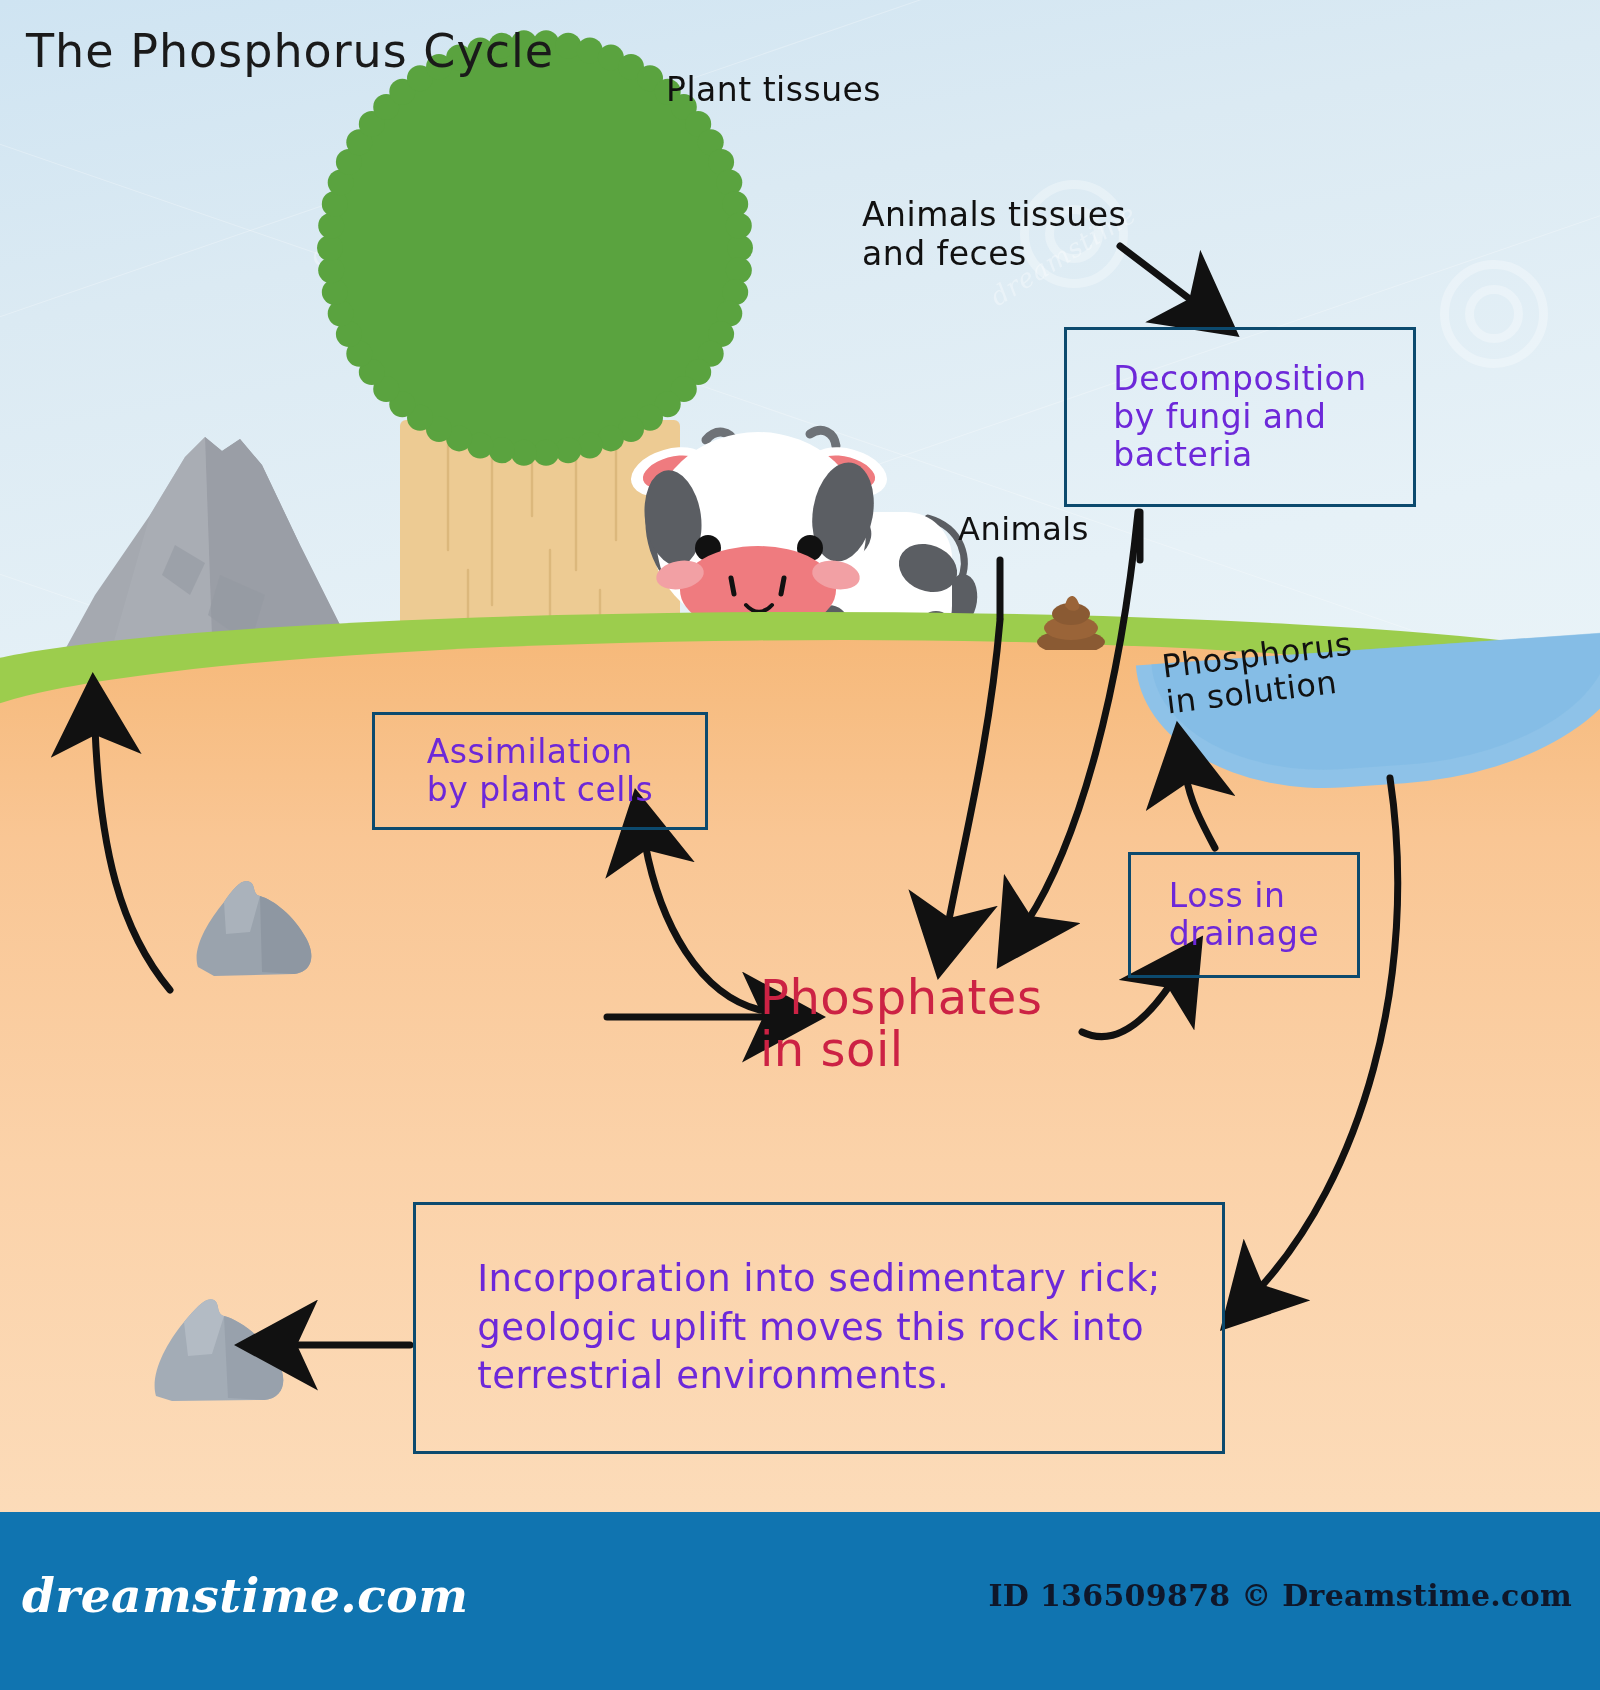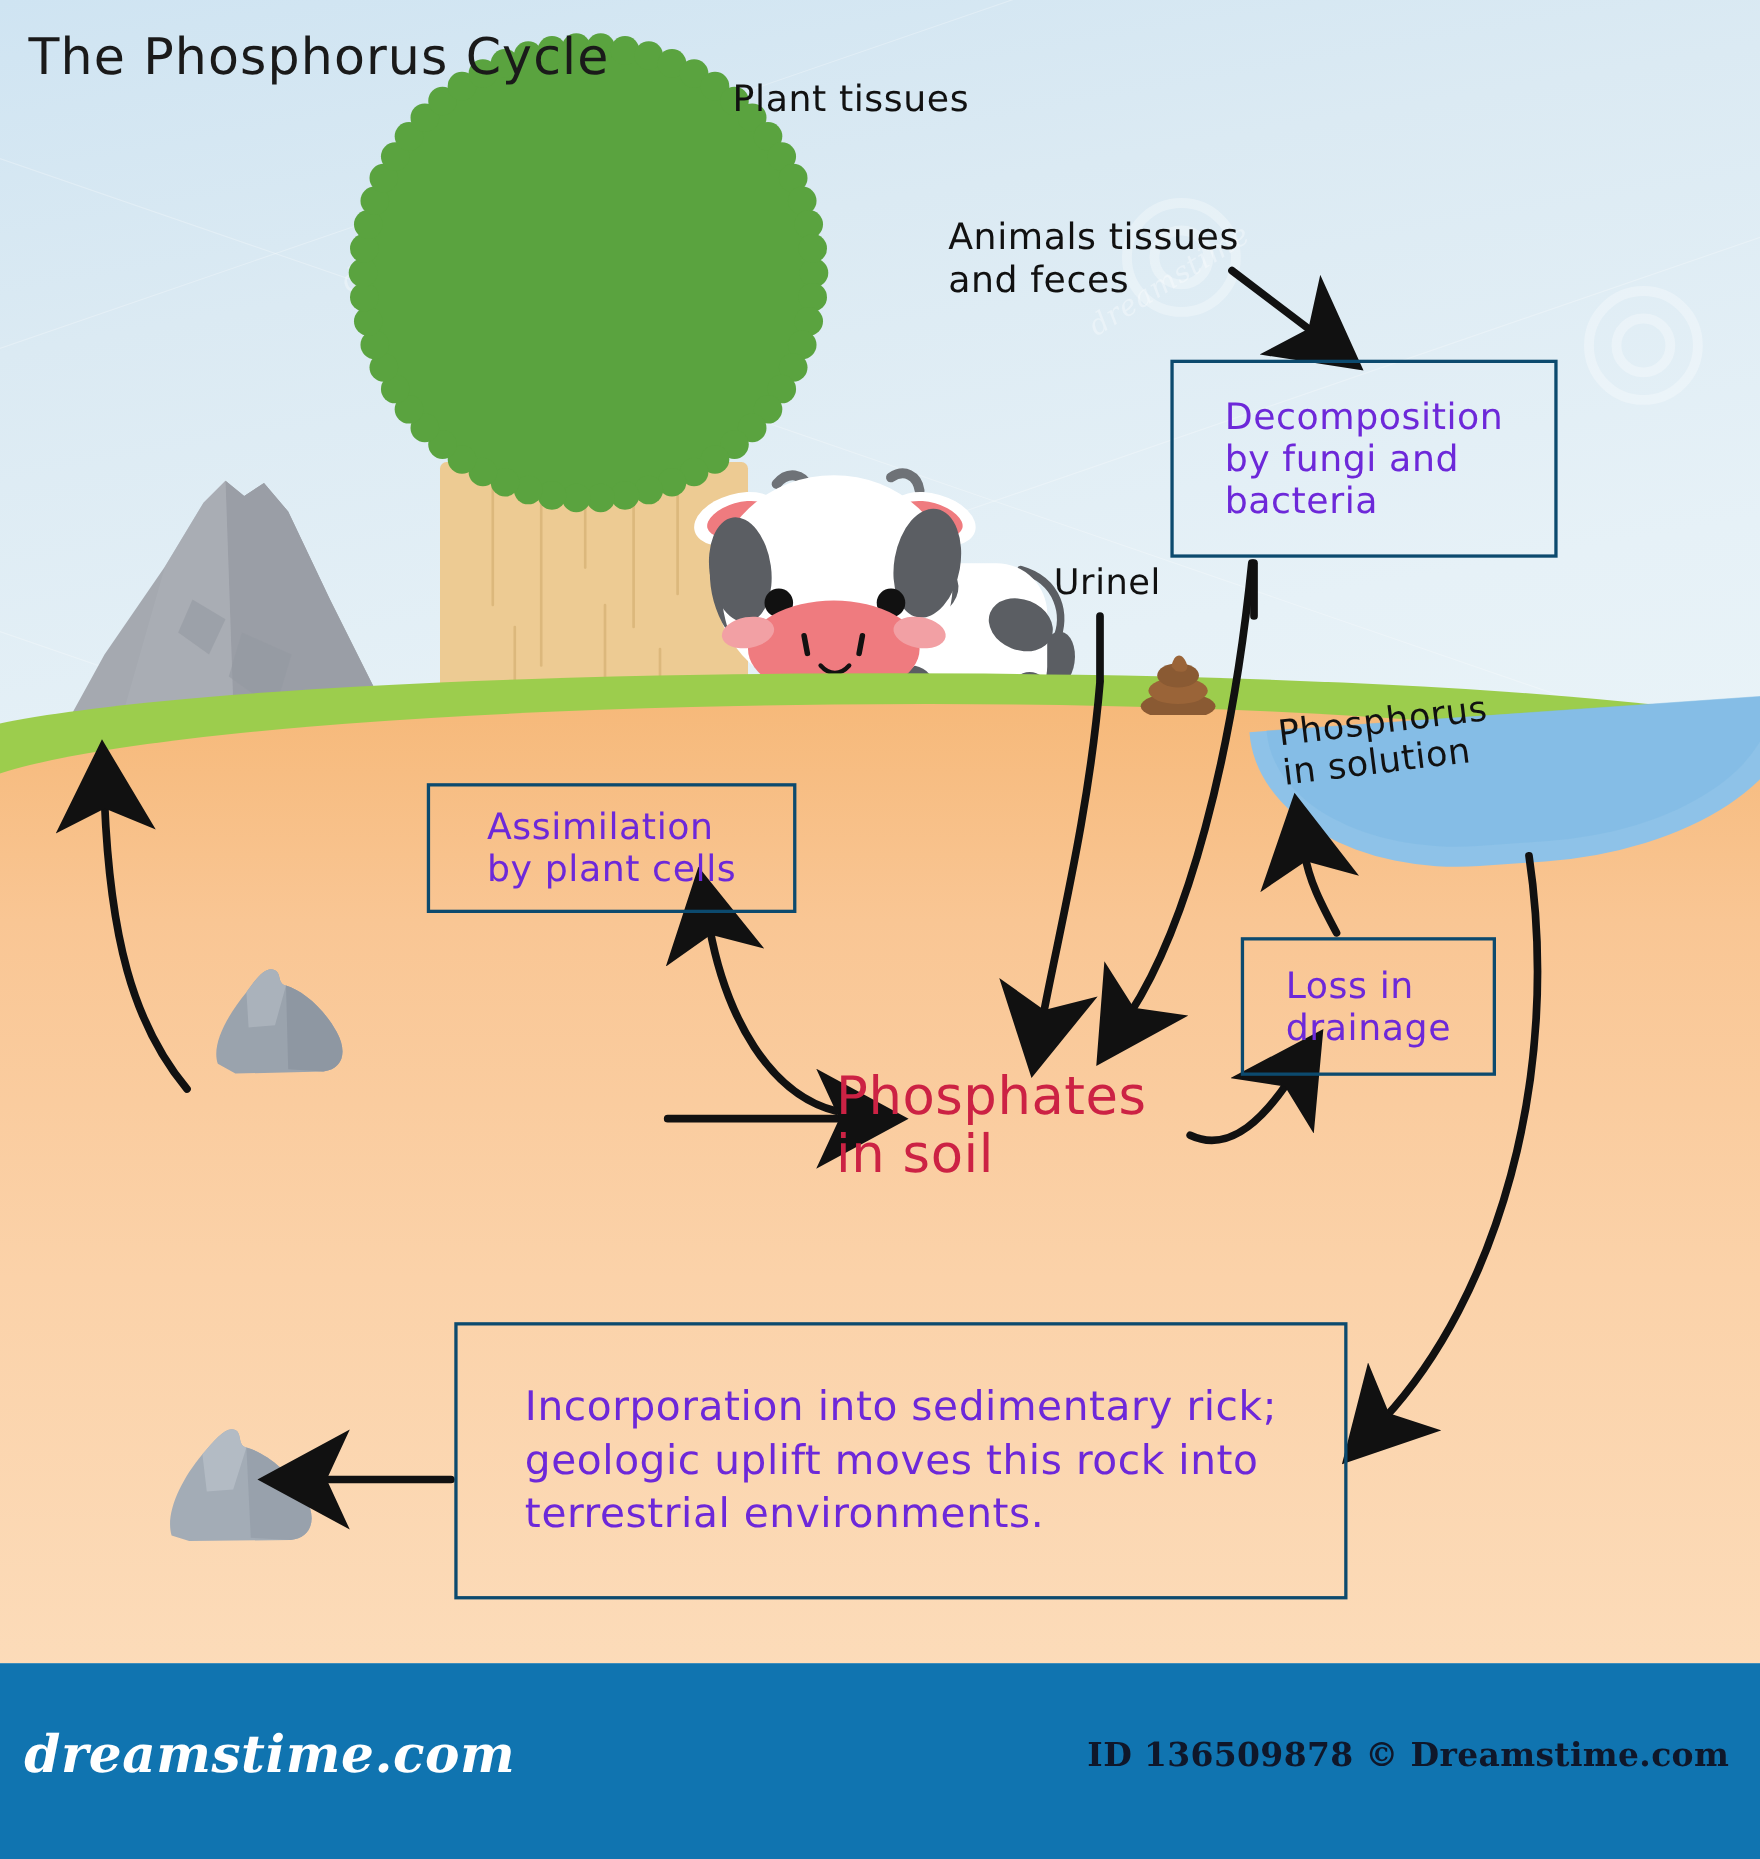--- a/index.html
+++ b/index.html
@@ -82,21 +82,21 @@
   #lbl-phosphates{
     position:absolute;left:760px;top:972px;color:#cc2244;
     font-size:48px;line-height:1.08;width:320px;
   }
   .box{
     position:absolute;border:3px solid #0c4a6e;background:transparent;
     display:flex;align-items:center;justify-content:center;text-align:left;
     color:#6d28d9;line-height:1.16;box-sizing:border-box;
   }
   #box-decomp{left:1064px;top:327px;width:352px;height:180px;font-size:33px;padding:4px 8px;}
-  #box-assim{left:388px;top:712px;width:336px;height:118px;font-size:33px;padding:4px 8px;}
+  #box-assim{left:372px;top:712px;width:336px;height:118px;font-size:33px;padding:4px 8px;}
   #box-weather{left:325px;top:932px;width:278px;height:130px;font-size:33px;padding:4px 8px;}
   #box-loss{left:1128px;top:852px;width:232px;height:126px;font-size:33px;padding:0 8px;}
   #box-sedi{left:413px;top:1202px;width:812px;height:252px;font-size:37px;padding:10px 22px;line-height:1.32;}
 
   
   #arrows{position:absolute;left:0;top:0;width:1600px;height:1512px;pointer-events:none;}
 
   
   .wm{position:absolute;color:rgba(255,255,255,.34);font-size:26px;
       font-family:"DejaVu Serif", serif;font-style:italic;letter-spacing:1px;
@@ -341,21 +341,21 @@
       </g>
     </svg>
 
     <div class="hand" id="title">The Phosphorus Cycle</div>
 
     <div class="hand plain-label" id="lbl-plant">Plant tissues</div>
 
     <div class="hand plain-label" id="lbl-animals" style="white-space:pre;">Animals tissues
 and feces</div>
 
-    <div class="hand plain-label" id="lbl-urinel">Urinel</div>
+    <div class="hand plain-label" id="lbl-urinel">Animals</div>
 
     <div class="hand plain-label" id="lbl-solution" style="white-space:pre;">Phosphorus
 in solution</div>
 
     <div class="hand" id="lbl-phosphates" style="white-space:pre;">Phosphates
 in soil</div>
 
     <div class="hand box" id="box-decomp" style="white-space:pre;">Decomposition
 by fungi and
 bacteria</div>

